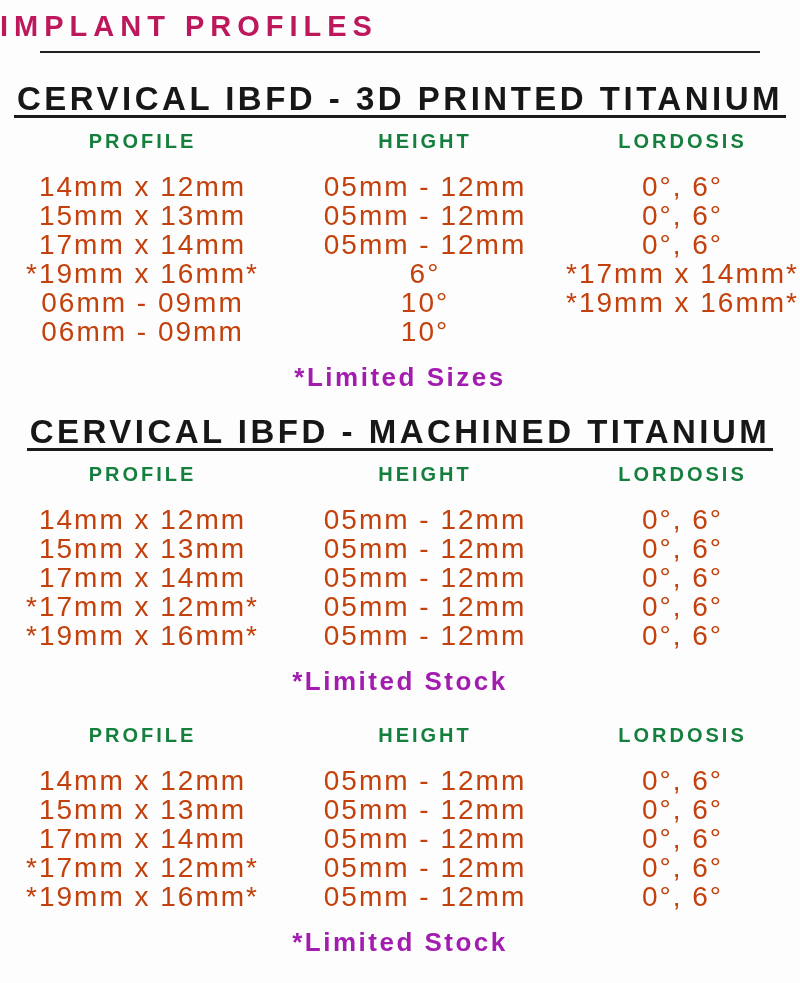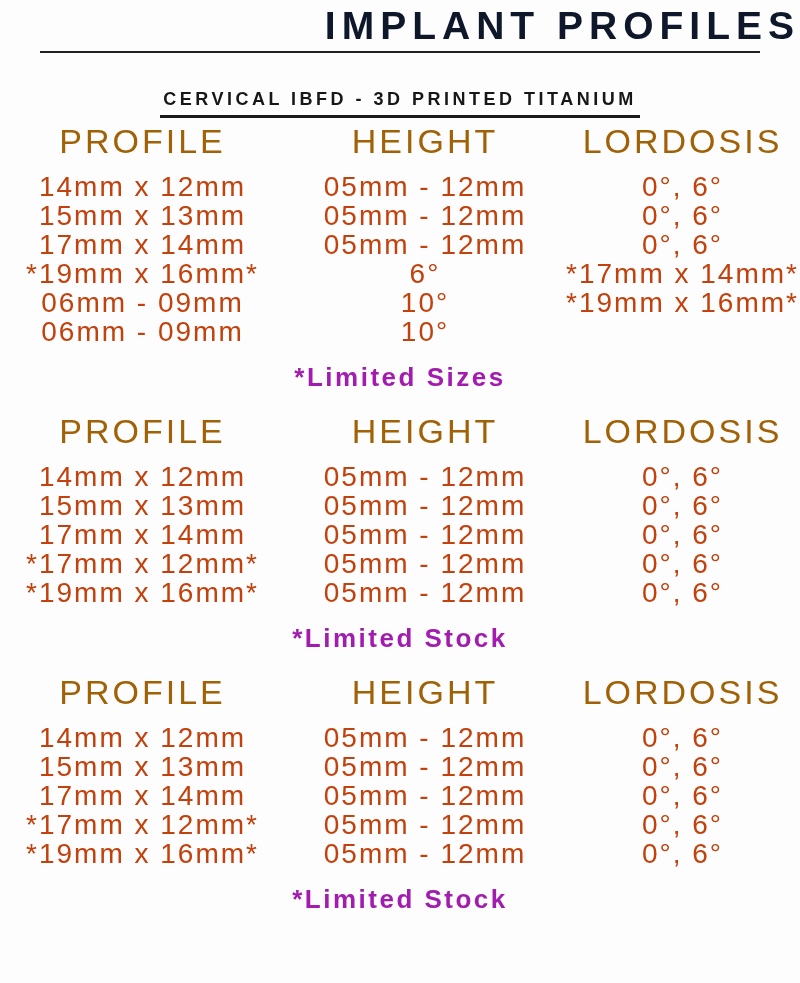--- a/index.html
+++ b/index.html
@@ -9,58 +9,58 @@
     font-family: "Liberation Sans", sans-serif;
     color: #1b1b1b;
   }
   .page {
     width: 800px;
     height: 983px;
     overflow: hidden;
     padding-top: 10px;
   }
   .title {
-    text-align: right;
-    font-size: 39px;
+    text-align: left;
+    font-size: 29px;
     line-height: 32px;
     font-weight: bold;
     letter-spacing: 6px;
-    color: #0f172a;
+    color: #be185d;
   }
   .rule {
     border: none;
     border-top: 2.5px solid #222;
     margin: 9px 40px 0 40px;
   }
   .section { margin-top: 25px; }
   .section:first-of-type { margin-top: 31px; }
   .heading-wrap { text-align: center; }
   .heading {
     display: inline-block;
-    font-size: 18px;
+    font-size: 33px;
     line-height: 30px;
     font-weight: bold;
     letter-spacing: 3.5px;
     color: #171717;
     border-bottom: 3px solid #1b1b1b;
     padding: 0 3px 1px 3px;
   }
   .tbl {
     display: grid;
     grid-template-columns: 285px 280px 235px;
     width: 800px;
     margin-top: 9px;
     text-align: center;
   }
   .colhdr {
-    font-size: 34px;
+    font-size: 20px;
     line-height: 28px;
-    font-weight: normal;
+    font-weight: bold;
     letter-spacing: 3px;
-    color: #a16207;
+    color: #15803d;
     padding-bottom: 17px;
   }
   .cell {
     font-size: 28px;
     line-height: 29px;
     letter-spacing: 2px;
     color: #c2410c;
     white-space: nowrap;
   }
   .footnote {
@@ -104,20 +104,23 @@
         <div class="cell">06mm - 09mm</div>
         <div class="cell">10°</div>
         <div class="cell">*19mm x 16mm*</div>
         <div class="cell">06mm - 09mm</div>
         <div class="cell">10°</div>
       </div>
     <div class="footnote">*Limited Sizes</div>
   </section>
 
   <section class="section">
+    <div class="heading-wrap">
+      <span class="heading">CERVICAL IBFD - MACHINED TITANIUM</span>
+    </div>
     <div class="tbl">
       <div class="colhdr">PROFILE</div>
       <div class="colhdr">HEIGHT</div>
       <div class="colhdr">LORDOSIS</div>
     <div class="cell">14mm x 12mm</div>
         <div class="cell">05mm - 12mm</div>
         <div class="cell">0°, 6°</div>
         <div class="cell">15mm x 13mm</div>
         <div class="cell">05mm - 12mm</div>
         <div class="cell">0°, 6°</div>

